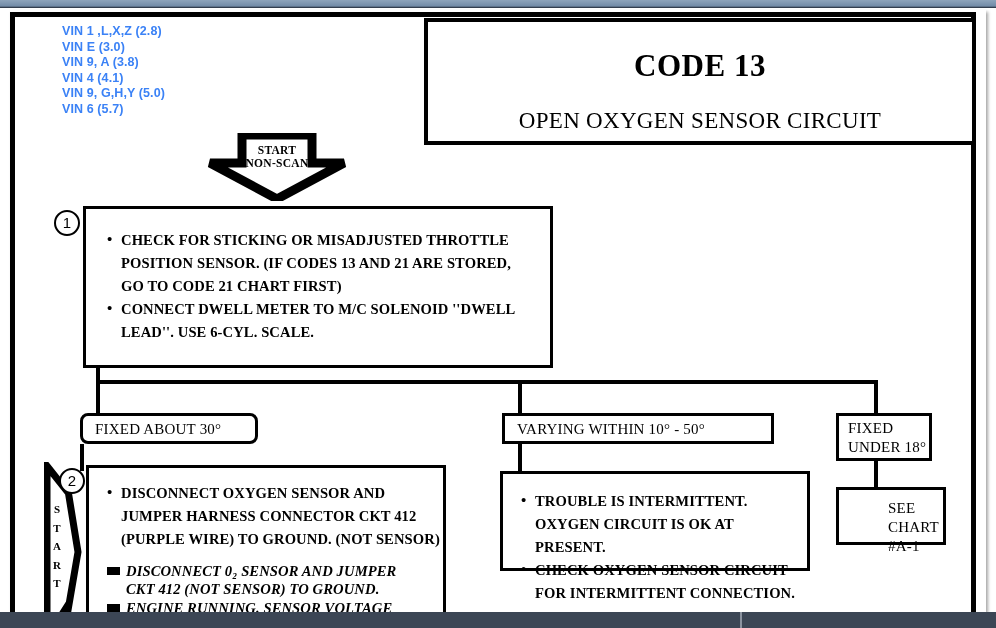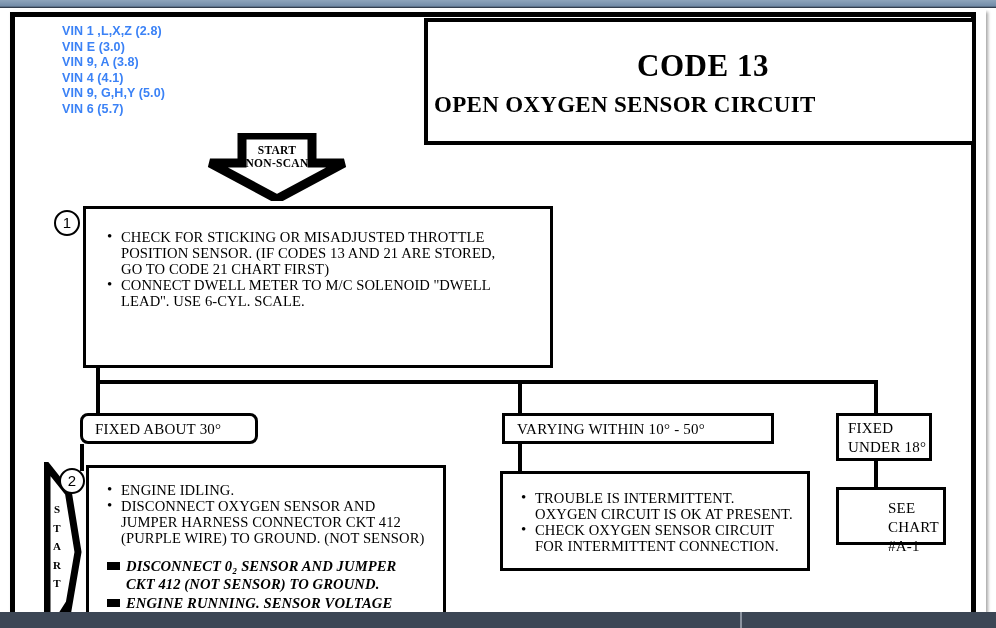--- a/index.html
+++ b/index.html
@@ -65,34 +65,34 @@
     white-space: pre;
     letter-spacing: 0.1px;
   }
   #title-box {
     position: absolute;
     left: 414px; top: 8px;
     width: 552px; height: 127px;
     border: 4px solid #000;
     box-sizing: border-box;
     background: #fff;
-    padding-left: 6px;
   }
   #title-code {
     text-align: center;
     font-weight: bold;
     font-size: 31px;
     letter-spacing: 0.5px;
     margin-top: 26px;
   }
   #title-sub {
-    font-weight: bold;
+    text-align: center;
+    font-weight: normal;
     font-size: 23px;
     letter-spacing: 0.3px;
-    margin-top: 8px;
+    margin-top: 24px;
   }
 
   
   #start-arrow {
     position: absolute;
     left: 196px; top: 123px;
     width: 142px; height: 68px;
   }
   #start-arrow svg { display: block; }
   #start-arrow-label {
@@ -132,24 +132,25 @@
   
   ul.blist {
     list-style: none;
     margin: 0;
     padding: 0;
   }
   ul.blist li {
     position: relative;
     padding-left: 15px;
     font-size: 14.6px;
-    line-height: 16px;
+    line-height: 23px;
     letter-spacing: 0.1px;
     white-space: pre-line;
     margin-bottom: 0px;
+    font-weight: bold;
   }
   ul.blist li::before {
     content: "\2022";
     position: absolute;
     left: 1px; top: -1px;
     font-size: 15px;
   }
   ul.blist.scan li {
     font-weight: bold;
     font-style: italic;
@@ -275,21 +276,20 @@
 S
 C
 A
 N</div>
   </div>
 
   <div class="badge" style="left:49px; top:458px;">2</div>
 
   <div class="fbox clip-bottom" style="left:76px; top:455px; width:360px; height:150px;">
     <ul class="blist" style="margin:14px 0 0 17px;">
-      <li>ENGINE IDLING.</li>
       <li>DISCONNECT OXYGEN SENSOR AND
 JUMPER HARNESS CONNECTOR CKT 412
 (PURPLE WIRE) TO GROUND. (NOT SENSOR)</li>
     </ul>
     <ul class="blist scan" style="margin:11px 0 0 17px;">
       <li>DISCONNECT 0₂ SENSOR AND JUMPER
 CKT 412 (NOT SENSOR) TO GROUND.</li>
       <li>ENGINE RUNNING. SENSOR VOLTAGE
 SHOULD BE LESS THAN .2 VOLT (200MV)</li>
     </ul>

